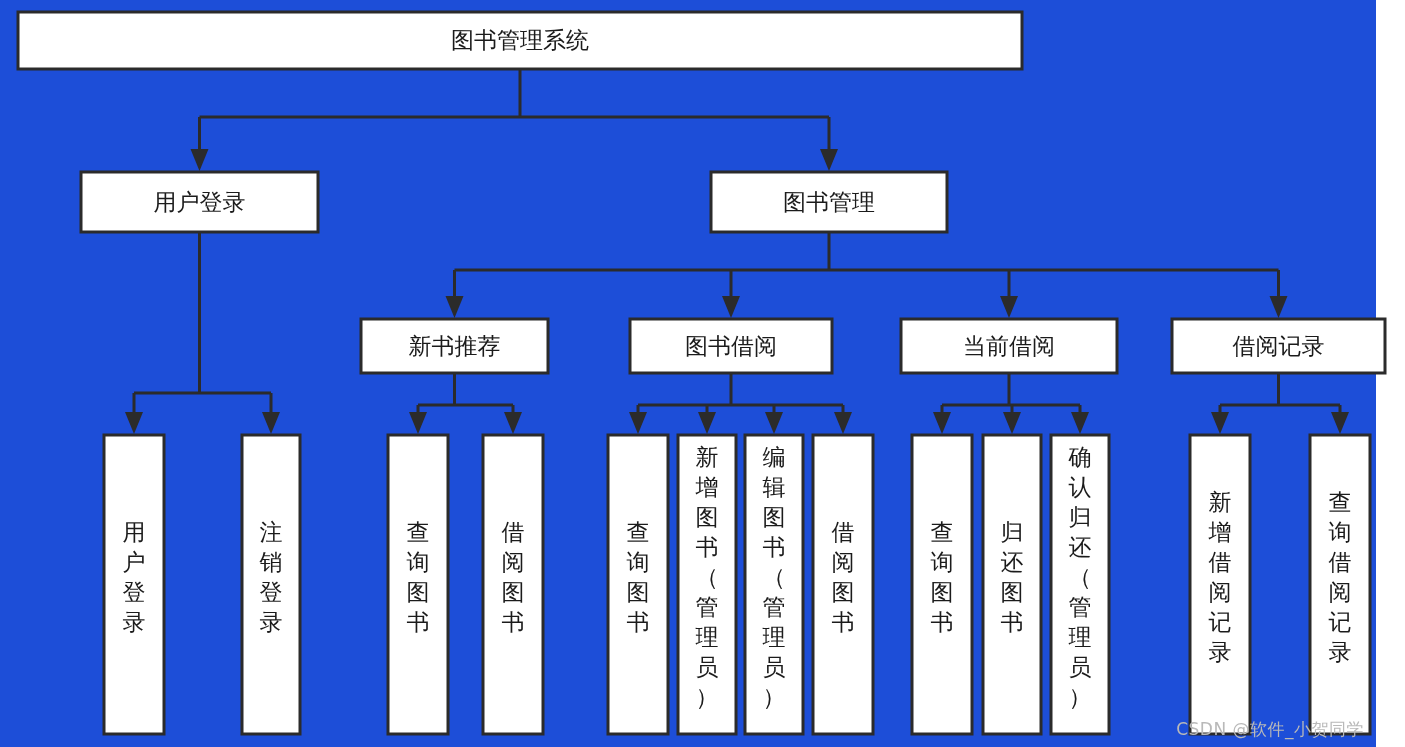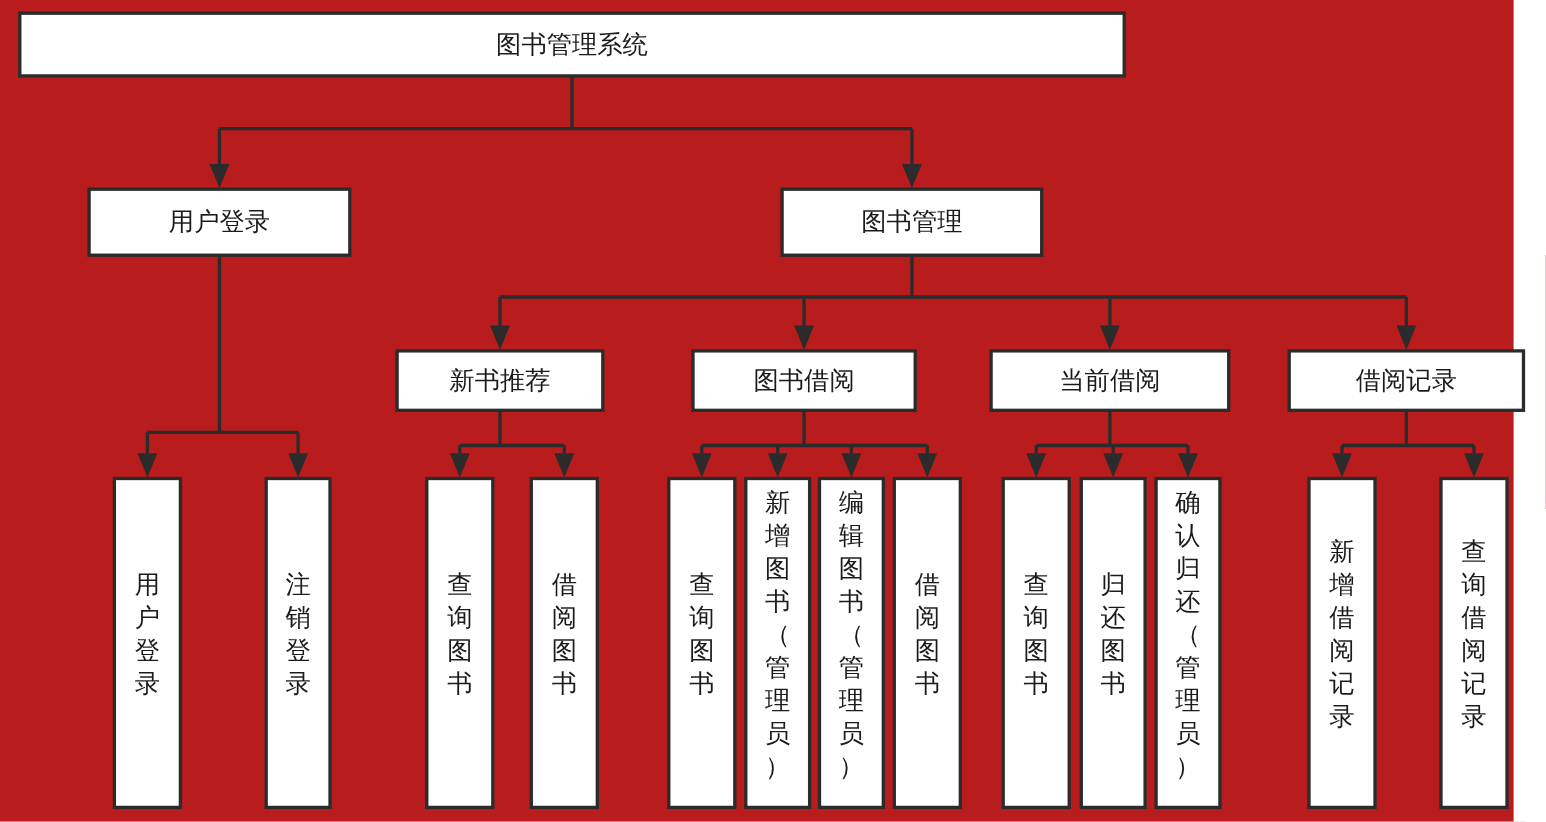--- a/index.html
+++ b/index.html
@@ -1,21 +1,21 @@
 <!DOCTYPE html>
 <html><head>
 <meta charset="utf-8">
 <style>
   html,body{margin:0;padding:0;background:#ffffff;}
   body{
     width:1405px;height:747px;
     font-family:"DejaVu Sans","Liberation Sans",sans-serif;
     overflow:hidden;
   }
-  #diagram-root{position:relative;width:1376px;height:747px;background:#b91c1c;}
+  #diagram-root{position:relative;width:1376px;height:747px;background:#1d4ed8;}
   svg#flow{display:block;width:1405px;height:747px;}
   .node-box{
     fill:#ffffff;
     stroke:#2b2b2b;
     stroke-width:3;
   }
   .connector{
     fill:none;
     stroke:#2b2b2b;
     stroke-width:3;
@@ -234,13 +234,14 @@
         <g>
           <rect x="1190" y="435" width="60" height="299" class="node-box"></rect>
           <text x="1220" y="509.5" class="node-label-v"><tspan x="1220" dy="0">新</tspan><tspan x="1220" dy="30">增</tspan><tspan x="1220" dy="30">借</tspan><tspan x="1220" dy="30">阅</tspan><tspan x="1220" dy="30">记</tspan><tspan x="1220" dy="30">录</tspan></text>
         </g>
         <g>
           <rect x="1310" y="435" width="60" height="299" class="node-box"></rect>
           <text x="1340" y="509.5" class="node-label-v"><tspan x="1340" dy="0">查</tspan><tspan x="1340" dy="30">询</tspan><tspan x="1340" dy="30">借</tspan><tspan x="1340" dy="30">阅</tspan><tspan x="1340" dy="30">记</tspan><tspan x="1340" dy="30">录</tspan></text>
         </g>
       </g>
   </svg>
+  <div class="watermark">CSDN @软件_小贺同学</div>
 </div>
 
 </body></html>

